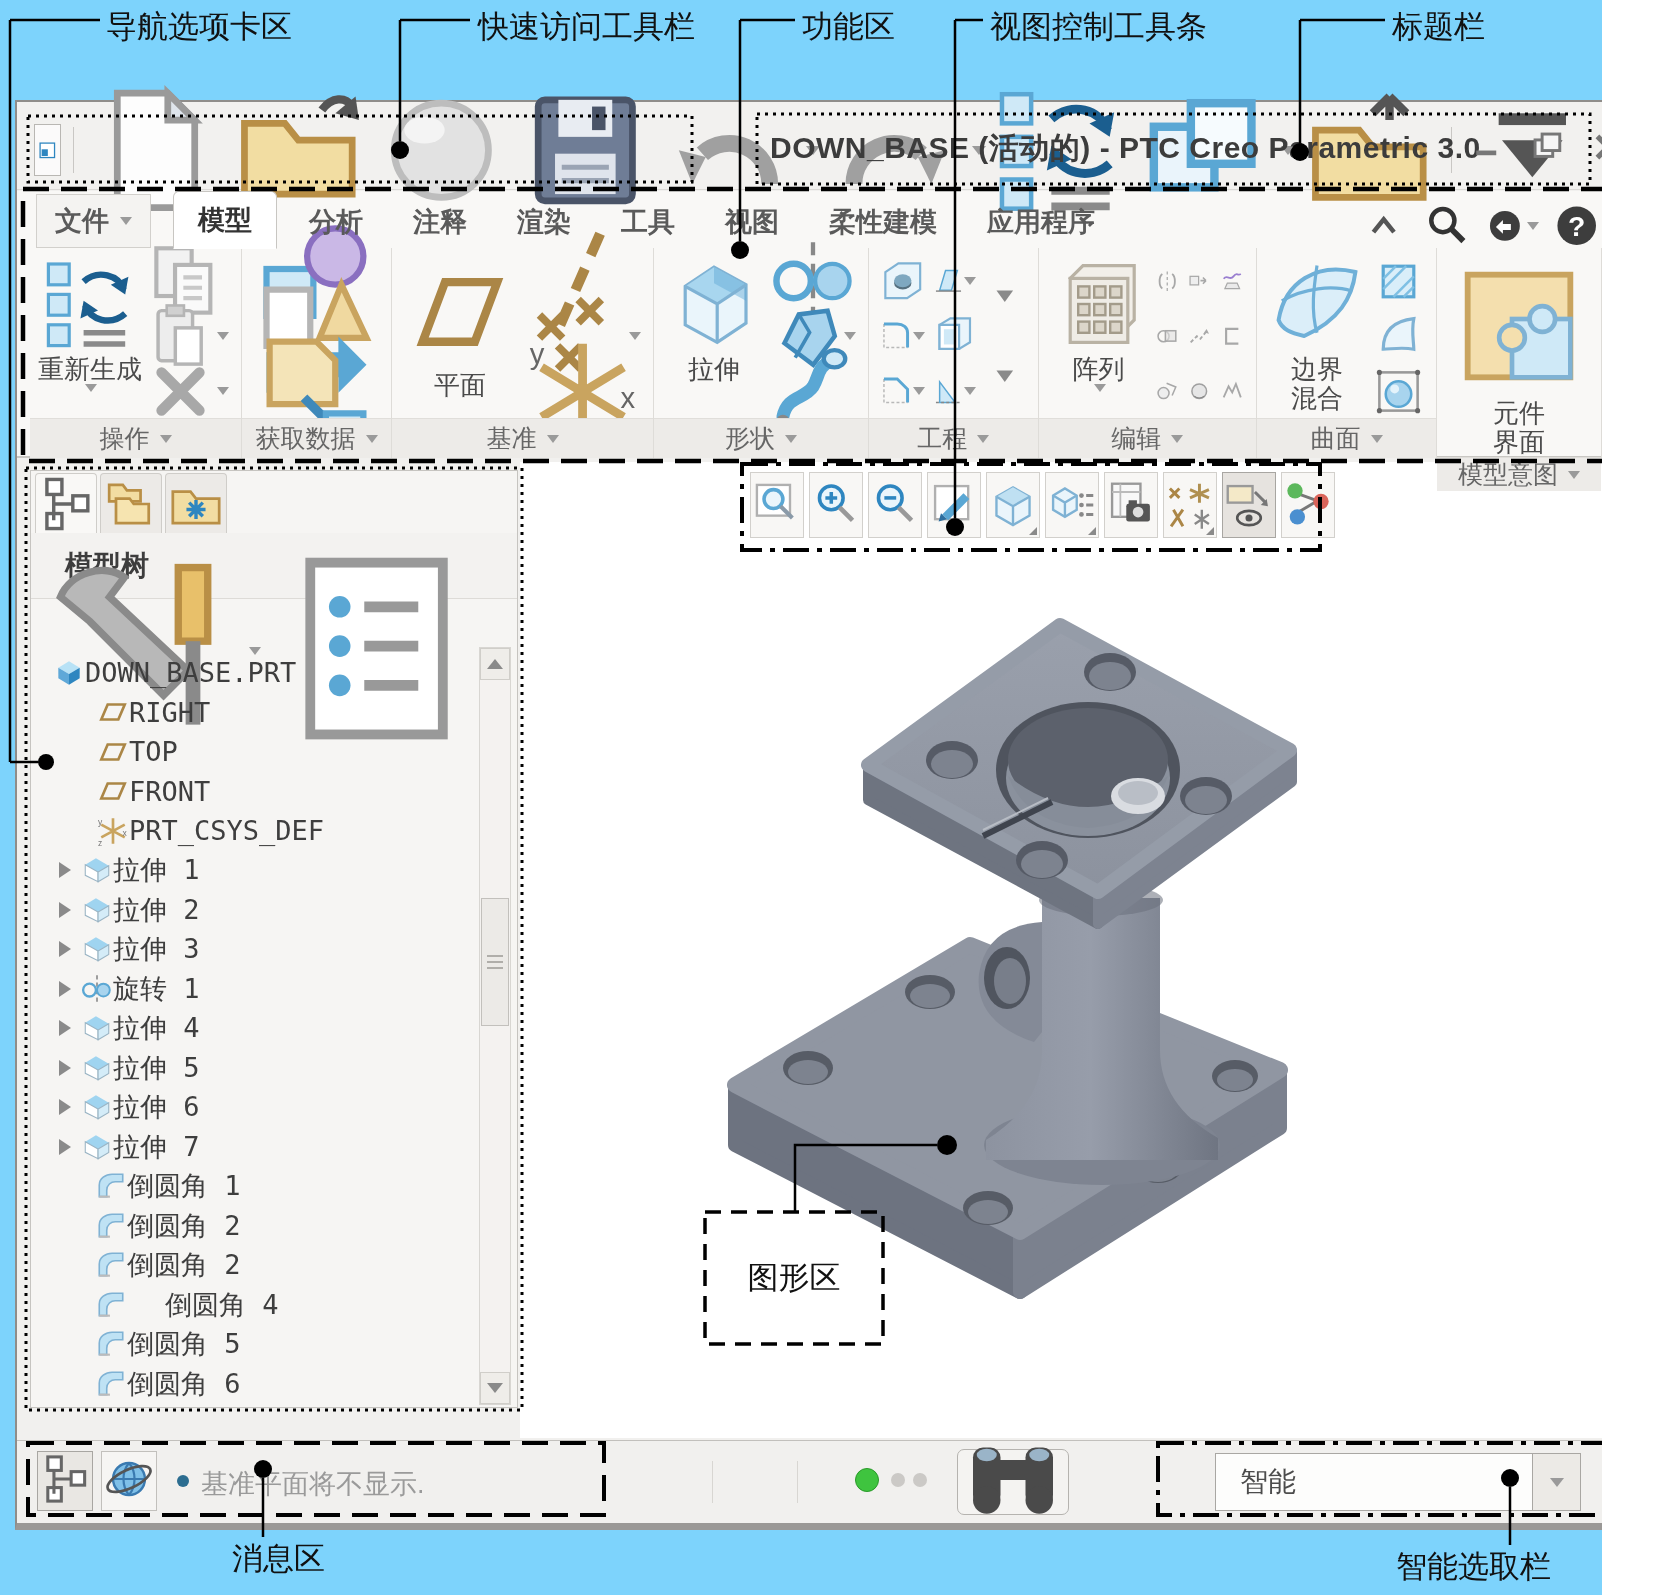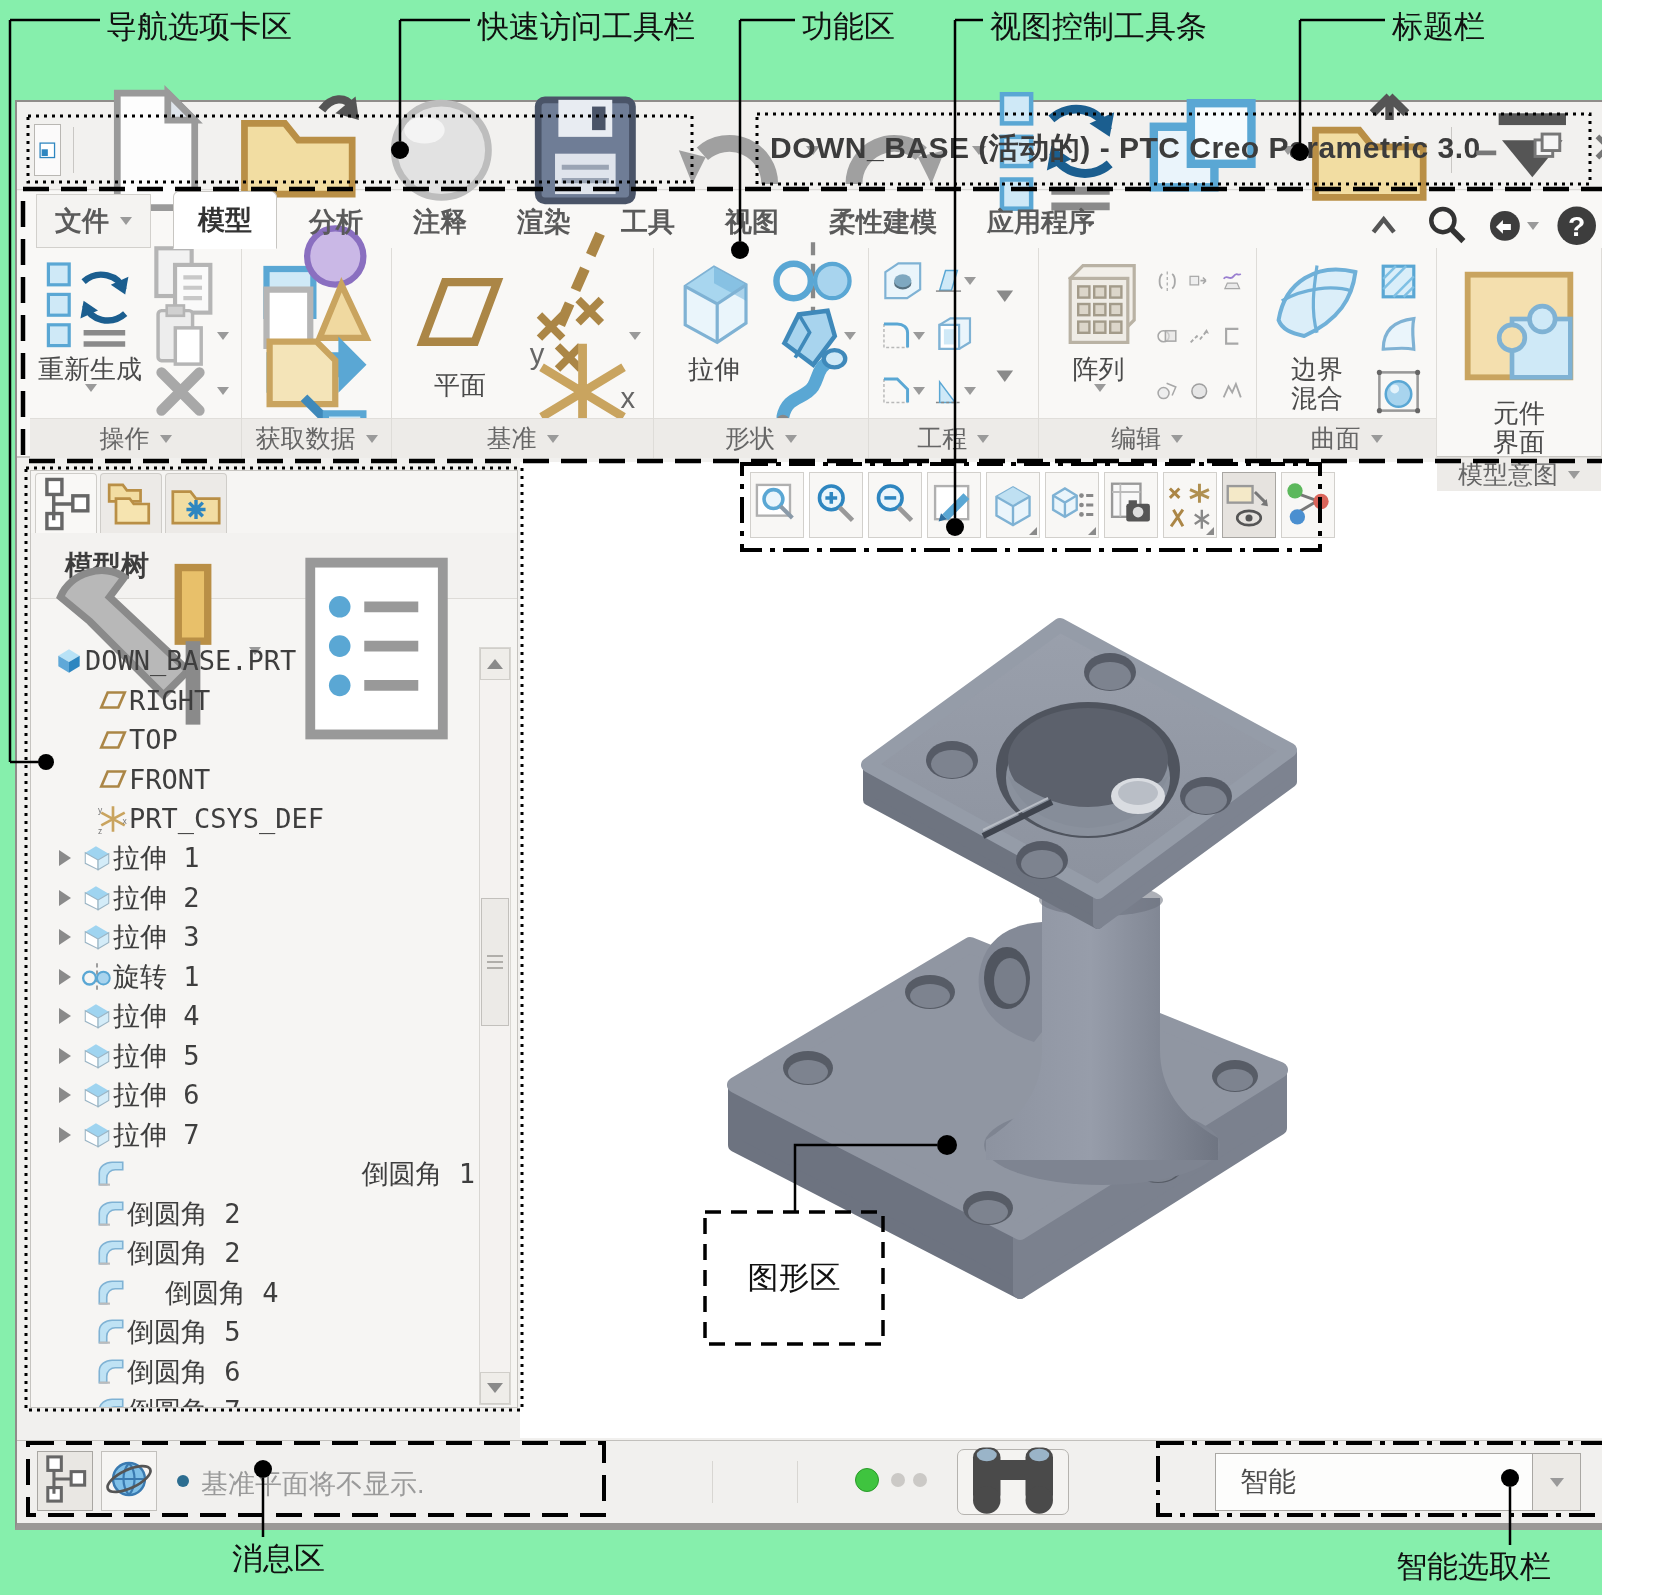--- a/index.html
+++ b/index.html
@@ -1,17 +1,17 @@
 <!DOCTYPE html>
 <html><head>
 <meta charset="utf-8">
 <style>
   *{margin:0;padding:0;box-sizing:border-box}
   body{background:#fff}
-  .page{position:relative;width:1602px;height:1595px;background:#86efac;font-family:"Liberation Sans",sans-serif;overflow:hidden}
+  .page{position:relative;width:1602px;height:1595px;background:#7dd3fc;font-family:"Liberation Sans",sans-serif;overflow:hidden}
   .callout{position:absolute;font-family:"Liberation Serif",serif;font-size:31px;color:#111;white-space:nowrap;z-index:101}
   
   .appwin{position:absolute;left:15px;top:100px;width:1633px;height:1430px;background:#f1f0ee;border:2px solid #8f8d8a;border-bottom:7px solid #9a9896;z-index:1}
   .titlebar-strip{position:absolute;left:17px;top:102px;width:1629px;height:88px;background:#f2f1ef;border-bottom:1px solid #dbd9d6;z-index:2}
   #qat{position:absolute;left:34px;top:124px;height:52px;display:flex;align-items:center;gap:5px;z-index:3}
   .qat-btn{height:48px;display:flex;align-items:center;justify-content:center;padding:0 2px}
   .qat-btn svg{width:40px;height:40px}
   .qat-frame{width:52px;height:52px;border:1px solid #b9b7b3;background:#fbfafa}
   .qat-sep{width:1px;height:46px;background:#c9c7c4;margin:0 7px}
   .menu-arrow{width:0;height:0;border-left:7px solid transparent;border-right:7px solid transparent;border-top:9px solid #9a9a9a;margin-left:3px}
@@ -986,21 +986,21 @@
                   <circle cx="14" cy="29" r="2.2"></circle>
                 </g>
                 <path d="M19 13h11M19 21h11M19 29h11" stroke="#999" stroke-width="2.2"></path>
               </svg>
             </span>
             <span class="sm-arrow"></span>
           </span>
         </div>
     </div>
     <div class="tree" id="tree">
-        <div class="tree-row" style="padding-left: 20px;"><span style="display: inline-flex; width: 32px;"><svg viewBox="0 0 30 30" style="width: 100%; height: 100%;">
+        <div class="tree-row" style="padding-left: 20px; margin-top: 12px;"><span style="display: inline-flex; width: 32px;"><svg viewBox="0 0 30 30" style="width: 100%; height: 100%;">
               <path d="M5 10L15 4l10 6-10 6z" fill="#b8e2f6"></path>
               <path d="M5 10l10 6v10L5 20z" fill="#5fa8d8"></path>
               <path d="M25 10l-10 6v10l10-6z" fill="#2e86c0"></path>
             </svg></span><span>DOWN_BASE.PRT</span></div>
         <div class="tree-row" style="padding-left: 64px;"><span style="display: inline-flex; width: 32px;"><svg viewBox="0 0 30 30" style="width: 100%; height: 100%;">
               <path d="M4 22l6-14h16l-6 14z" fill="none" stroke="#ab8646" stroke-width="2.5"></path>
             </svg></span><span>RIGHT</span></div>
         <div class="tree-row" style="padding-left: 64px;"><span style="display: inline-flex; width: 32px;"><svg viewBox="0 0 30 30" style="width: 100%; height: 100%;">
               <path d="M4 22l6-14h16l-6 14z" fill="none" stroke="#ab8646" stroke-width="2.5"></path>
             </svg></span><span>TOP</span></div>
@@ -1048,21 +1048,21 @@
         <div class="tree-row" style="padding-left: 26px;"><span class="expander"></span><span style="display: inline-flex; width: 32px;"><svg viewBox="0 0 30 30" style="width: 100%; height: 100%;">
               <path d="M4 10l10-6 12 7-10 6z" fill="#9fd4f0"></path>
               <path d="M4 10l12 7v9L4 20z" fill="#fff" stroke="#9ab4c4" stroke-width="1"></path>
               <path d="M26 11v9l-10 6v-9z" fill="#d4ecf8" stroke="#9ab4c4" stroke-width="1"></path>
             </svg></span><span>拉伸 6</span></div>
         <div class="tree-row" style="padding-left: 26px;"><span class="expander"></span><span style="display: inline-flex; width: 32px;"><svg viewBox="0 0 30 30" style="width: 100%; height: 100%;">
               <path d="M4 10l10-6 12 7-10 6z" fill="#9fd4f0"></path>
               <path d="M4 10l12 7v9L4 20z" fill="#fff" stroke="#9ab4c4" stroke-width="1"></path>
               <path d="M26 11v9l-10 6v-9z" fill="#d4ecf8" stroke="#9ab4c4" stroke-width="1"></path>
             </svg></span><span>拉伸 7</span></div>
-        <div class="tree-row" style="padding-left: 62px; justify-content: space-between;"><span style="display: inline-flex; width: 32px;"><svg viewBox="0 0 30 30" style="width: 100%; height: 100%;">
+        <div class="tree-row" style="padding-left: 62px;"><span style="display: inline-flex; width: 32px;"><svg viewBox="0 0 30 30" style="width: 100%; height: 100%;">
               <path d="M4 25V14C4 8 10 4 16 4h10v7h-7c-4 0-8 3-8 8v6z" fill="#bfe2f4" stroke="#7fb2d4" stroke-width="1.5"></path>
               <path d="M4 25h10" stroke="#bbb" stroke-width="2"></path>
             </svg></span><span>倒圆角 1</span></div>
         <div class="tree-row" style="padding-left: 62px;"><span style="display: inline-flex; width: 32px;"><svg viewBox="0 0 30 30" style="width: 100%; height: 100%;">
               <path d="M4 25V14C4 8 10 4 16 4h10v7h-7c-4 0-8 3-8 8v6z" fill="#bfe2f4" stroke="#7fb2d4" stroke-width="1.5"></path>
               <path d="M4 25h10" stroke="#bbb" stroke-width="2"></path>
             </svg></span><span>倒圆角 2</span></div>
         <div class="tree-row" style="padding-left: 62px;"><span style="display: inline-flex; width: 32px;"><svg viewBox="0 0 30 30" style="width: 100%; height: 100%;">
               <path d="M4 25V14C4 8 10 4 16 4h10v7h-7c-4 0-8 3-8 8v6z" fill="#bfe2f4" stroke="#7fb2d4" stroke-width="1.5"></path>
               <path d="M4 25h10" stroke="#bbb" stroke-width="2"></path>

